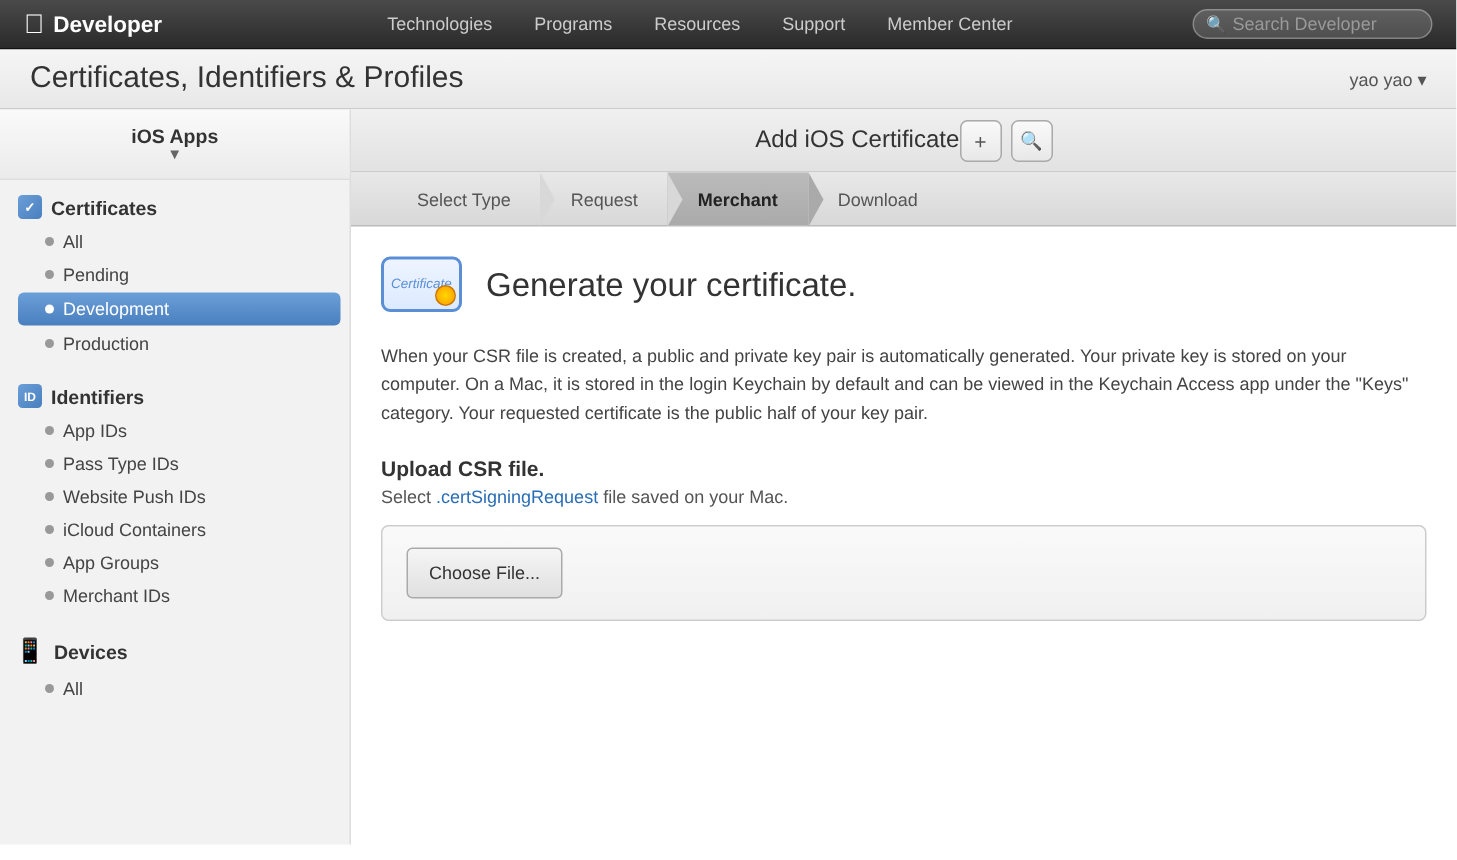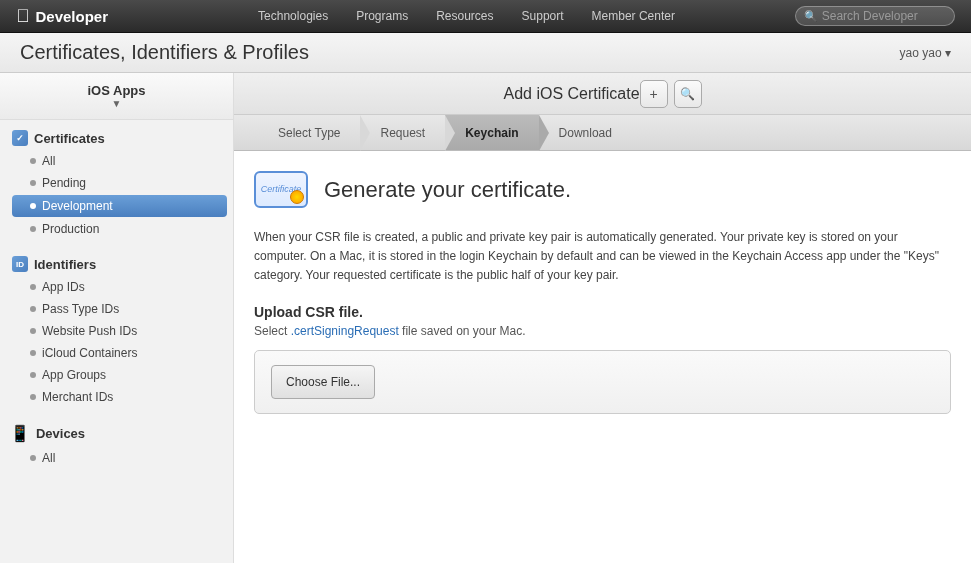--- a/index.html
+++ b/index.html
@@ -453,21 +453,21 @@
     </div>
 
     <div class="steps-bar">
       <div class="step">
         <span>Select Type</span>
       </div>
       <div class="step">
         <span>Request</span>
       </div>
       <div class="step active">
-        <span>Keychain</span>
+        <span>Merchant</span>
       </div>
       <div class="step">
         <span>Download</span>
       </div>
     </div>
 
     <div class="content-body">
       <div class="cert-header-row">
         <div class="cert-icon">
           <span class="cert-icon-text">Certificate</span>

